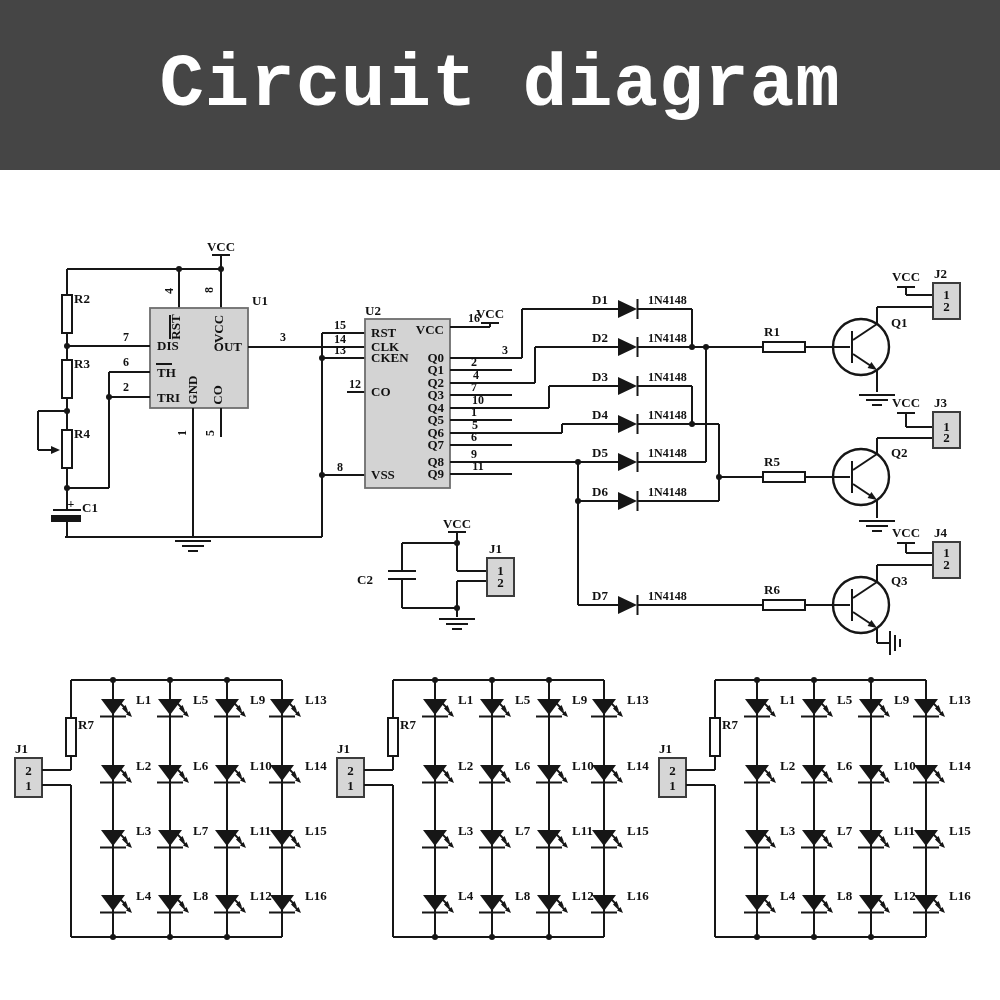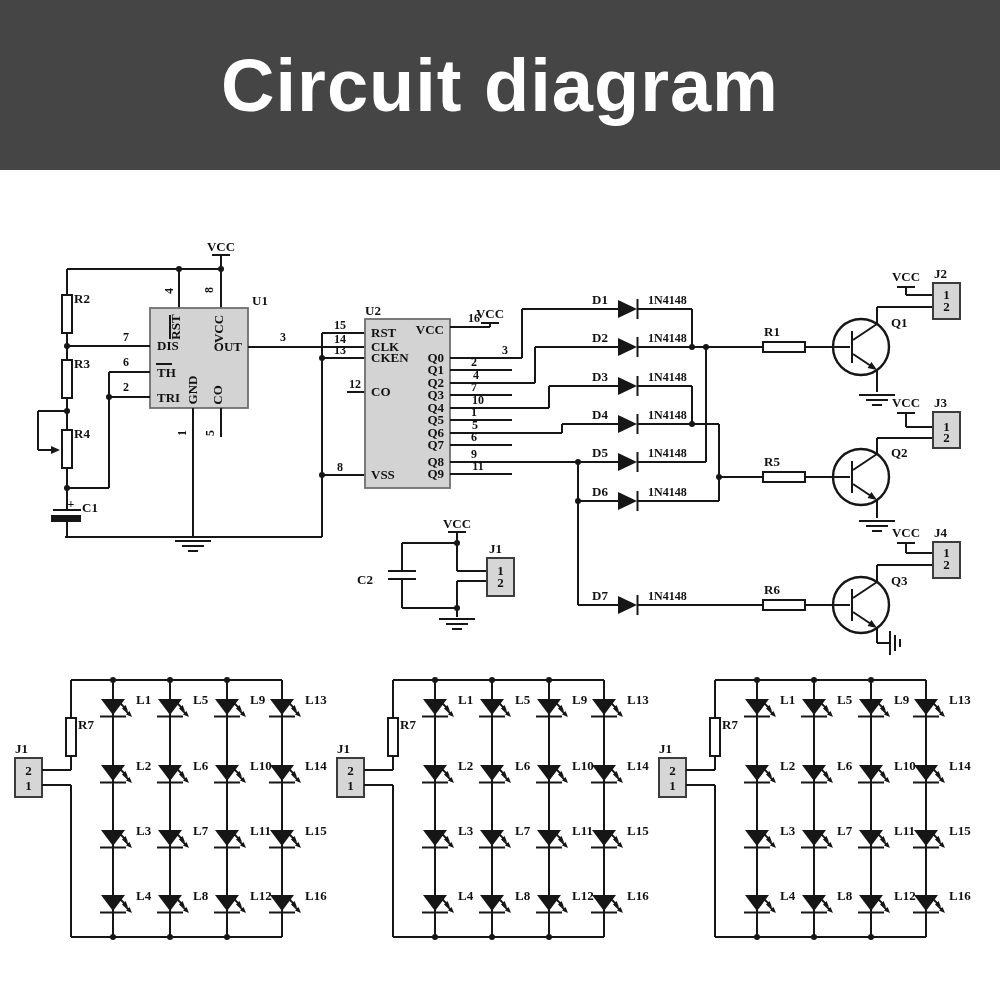--- a/index.html
+++ b/index.html
@@ -1,19 +1,19 @@
 <!DOCTYPE html>
 <html style="--banner: #454545;"><head>
 <meta charset="utf-8">
 <style>
   html,body{margin:0;padding:0;background:#ffffff;}
   #page{position:relative;width:1000px;height:1000px;background:#fff;overflow:hidden;}
   #banner{position:absolute;left:0;top:0;width:1000px;height:170px;background:var(--banner,#454545);
           display:flex;align-items:center;justify-content:center;}
-  #banner h1{margin:0;color:#fff;font-family:Liberation Sans, sans-serif;font-weight:bold;
+  #banner h1{margin:0;color:#fff;font-family:Liberation Mono, monospace;font-weight:bold;
              font-size:74px;letter-spacing:1px;}
   #schem{position:absolute;left:0;top:0;width:1000px;height:1000px;}
   #schem text{font-family:"Liberation Serif",serif;font-weight:bold;fill:#111;}
   .lbl{font-size:13px;}
   .sm{font-size:12px;}
   .wire{stroke:#161616;stroke-width:2;fill:none;}
   .res{fill:#ffffff;stroke:#161616;stroke-width:2;}
   .chip{fill:#d3d3d3;stroke:#6e6e6e;stroke-width:1.8;}
   .conn{fill:#d6d6d6;stroke:#3c3c3c;stroke-width:2;}
   .fill{fill:#161616;stroke:none;}

